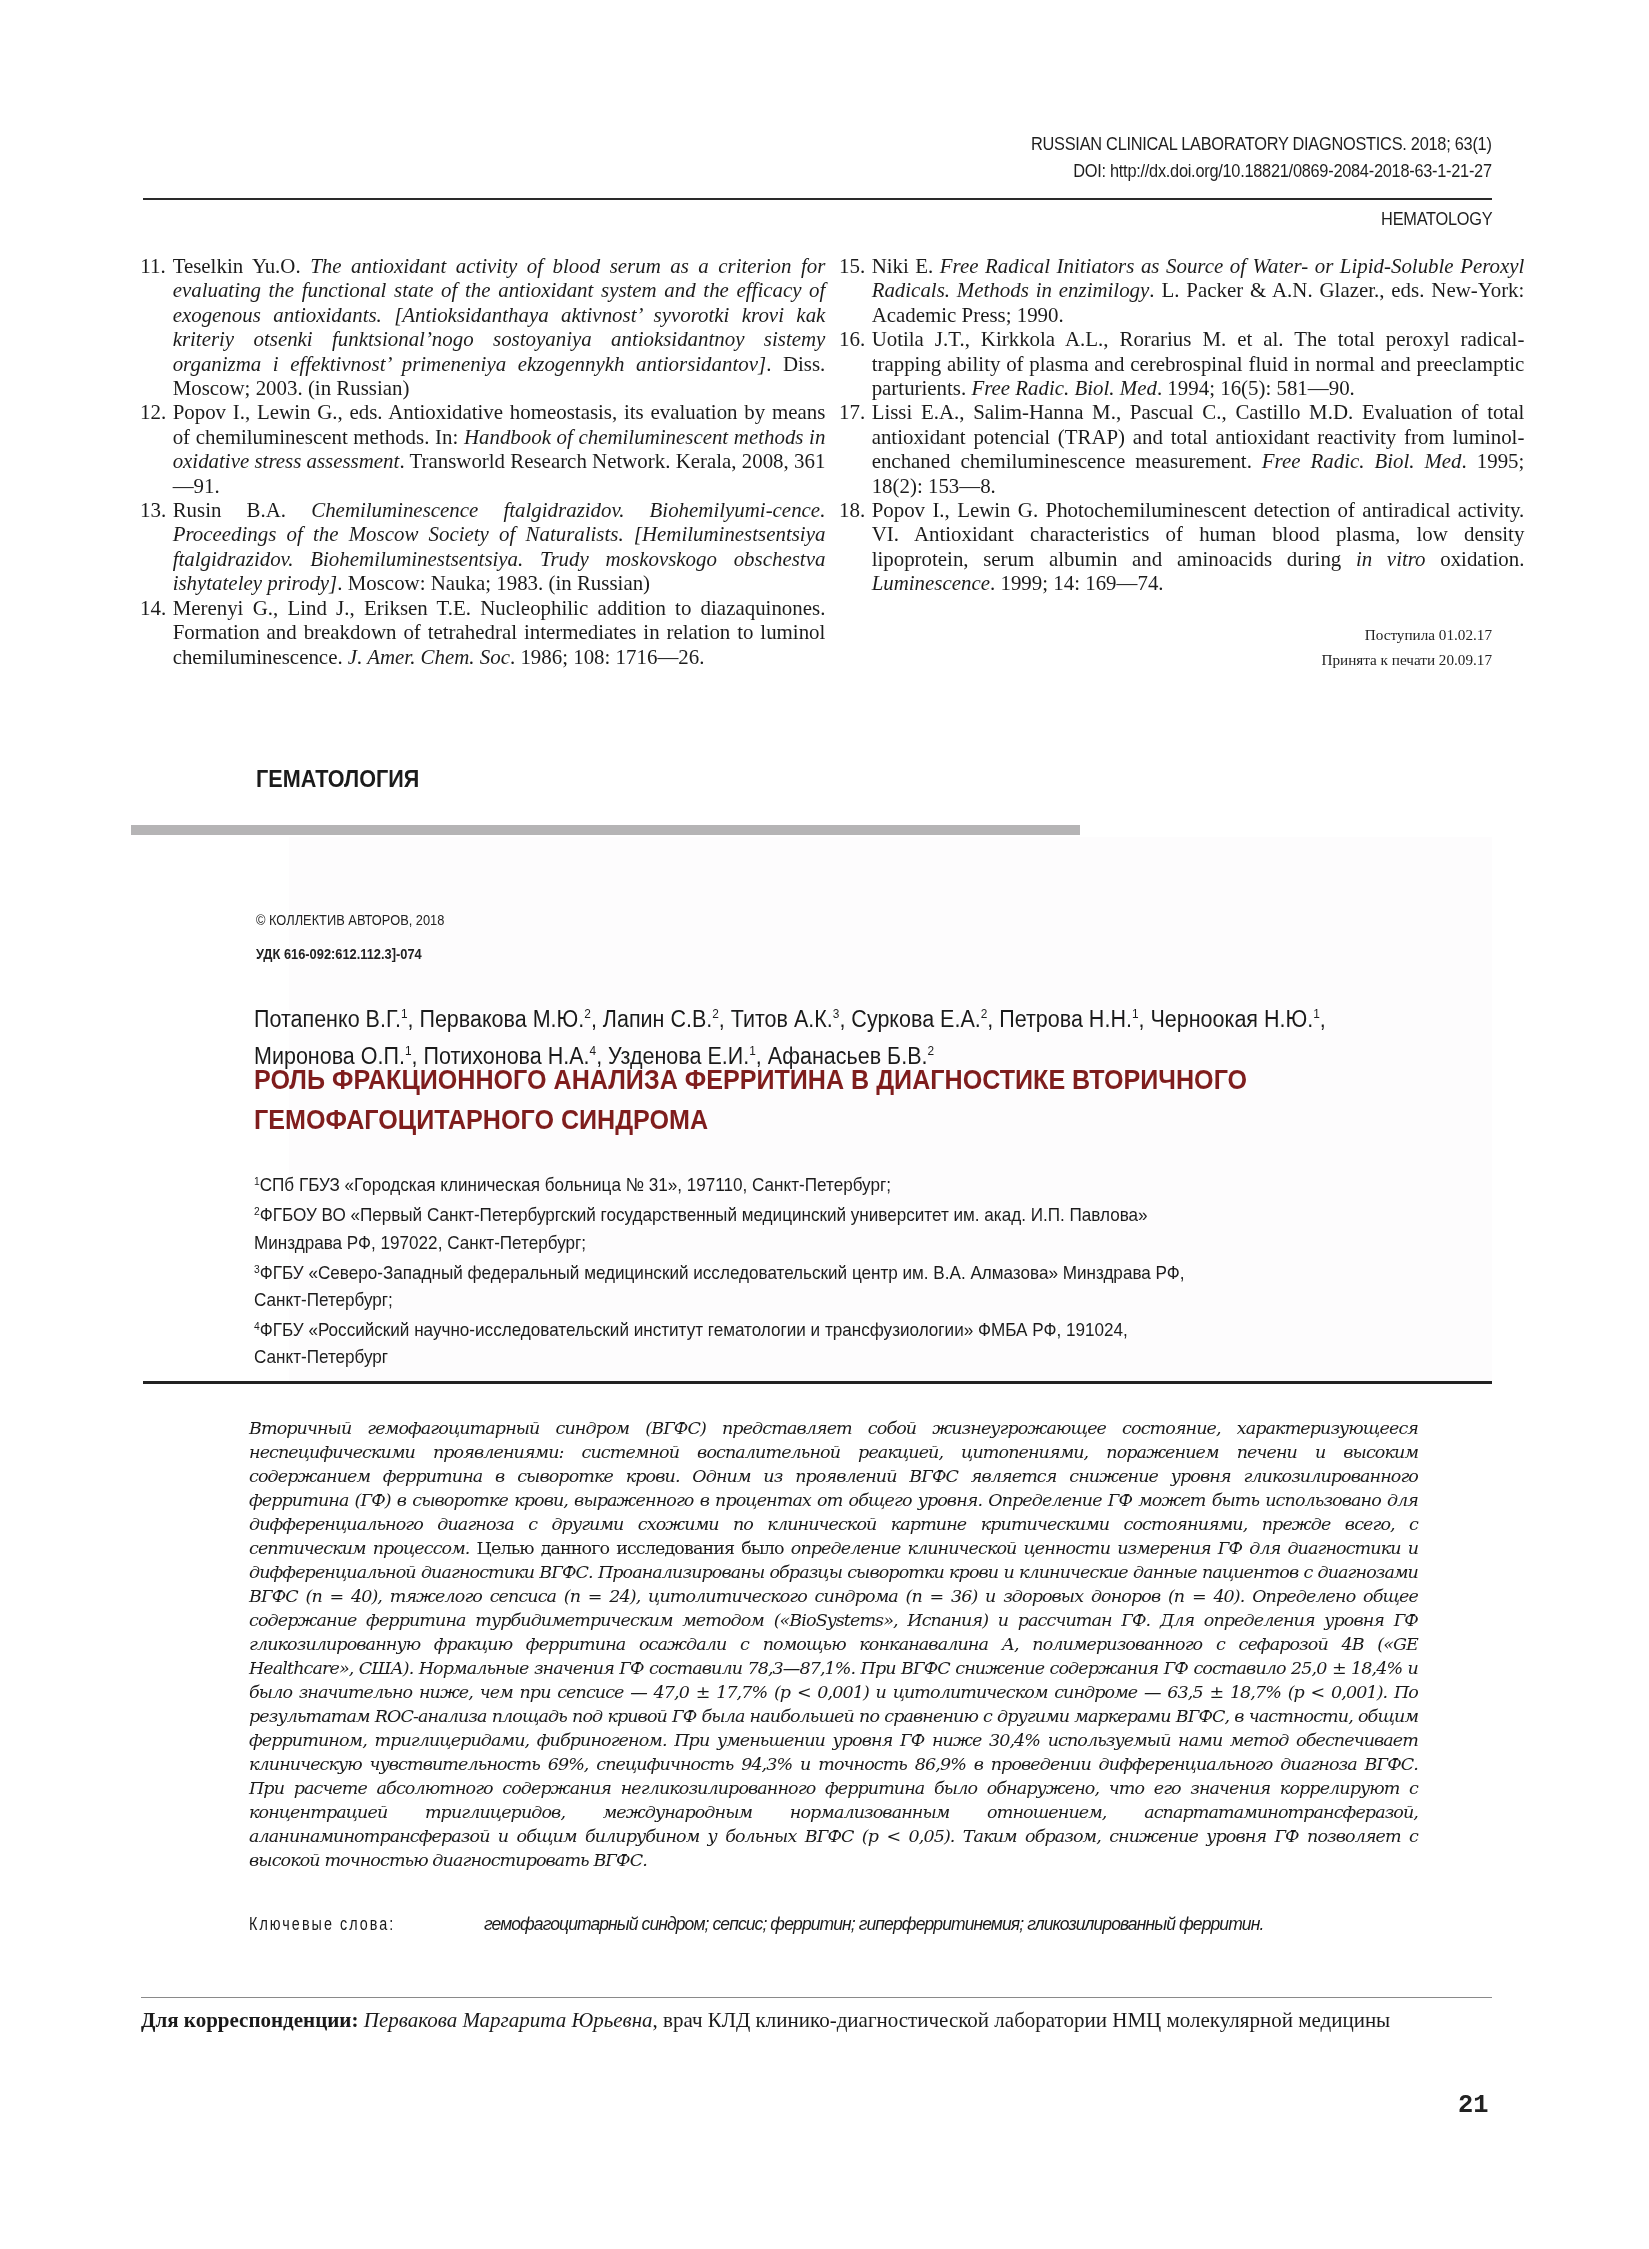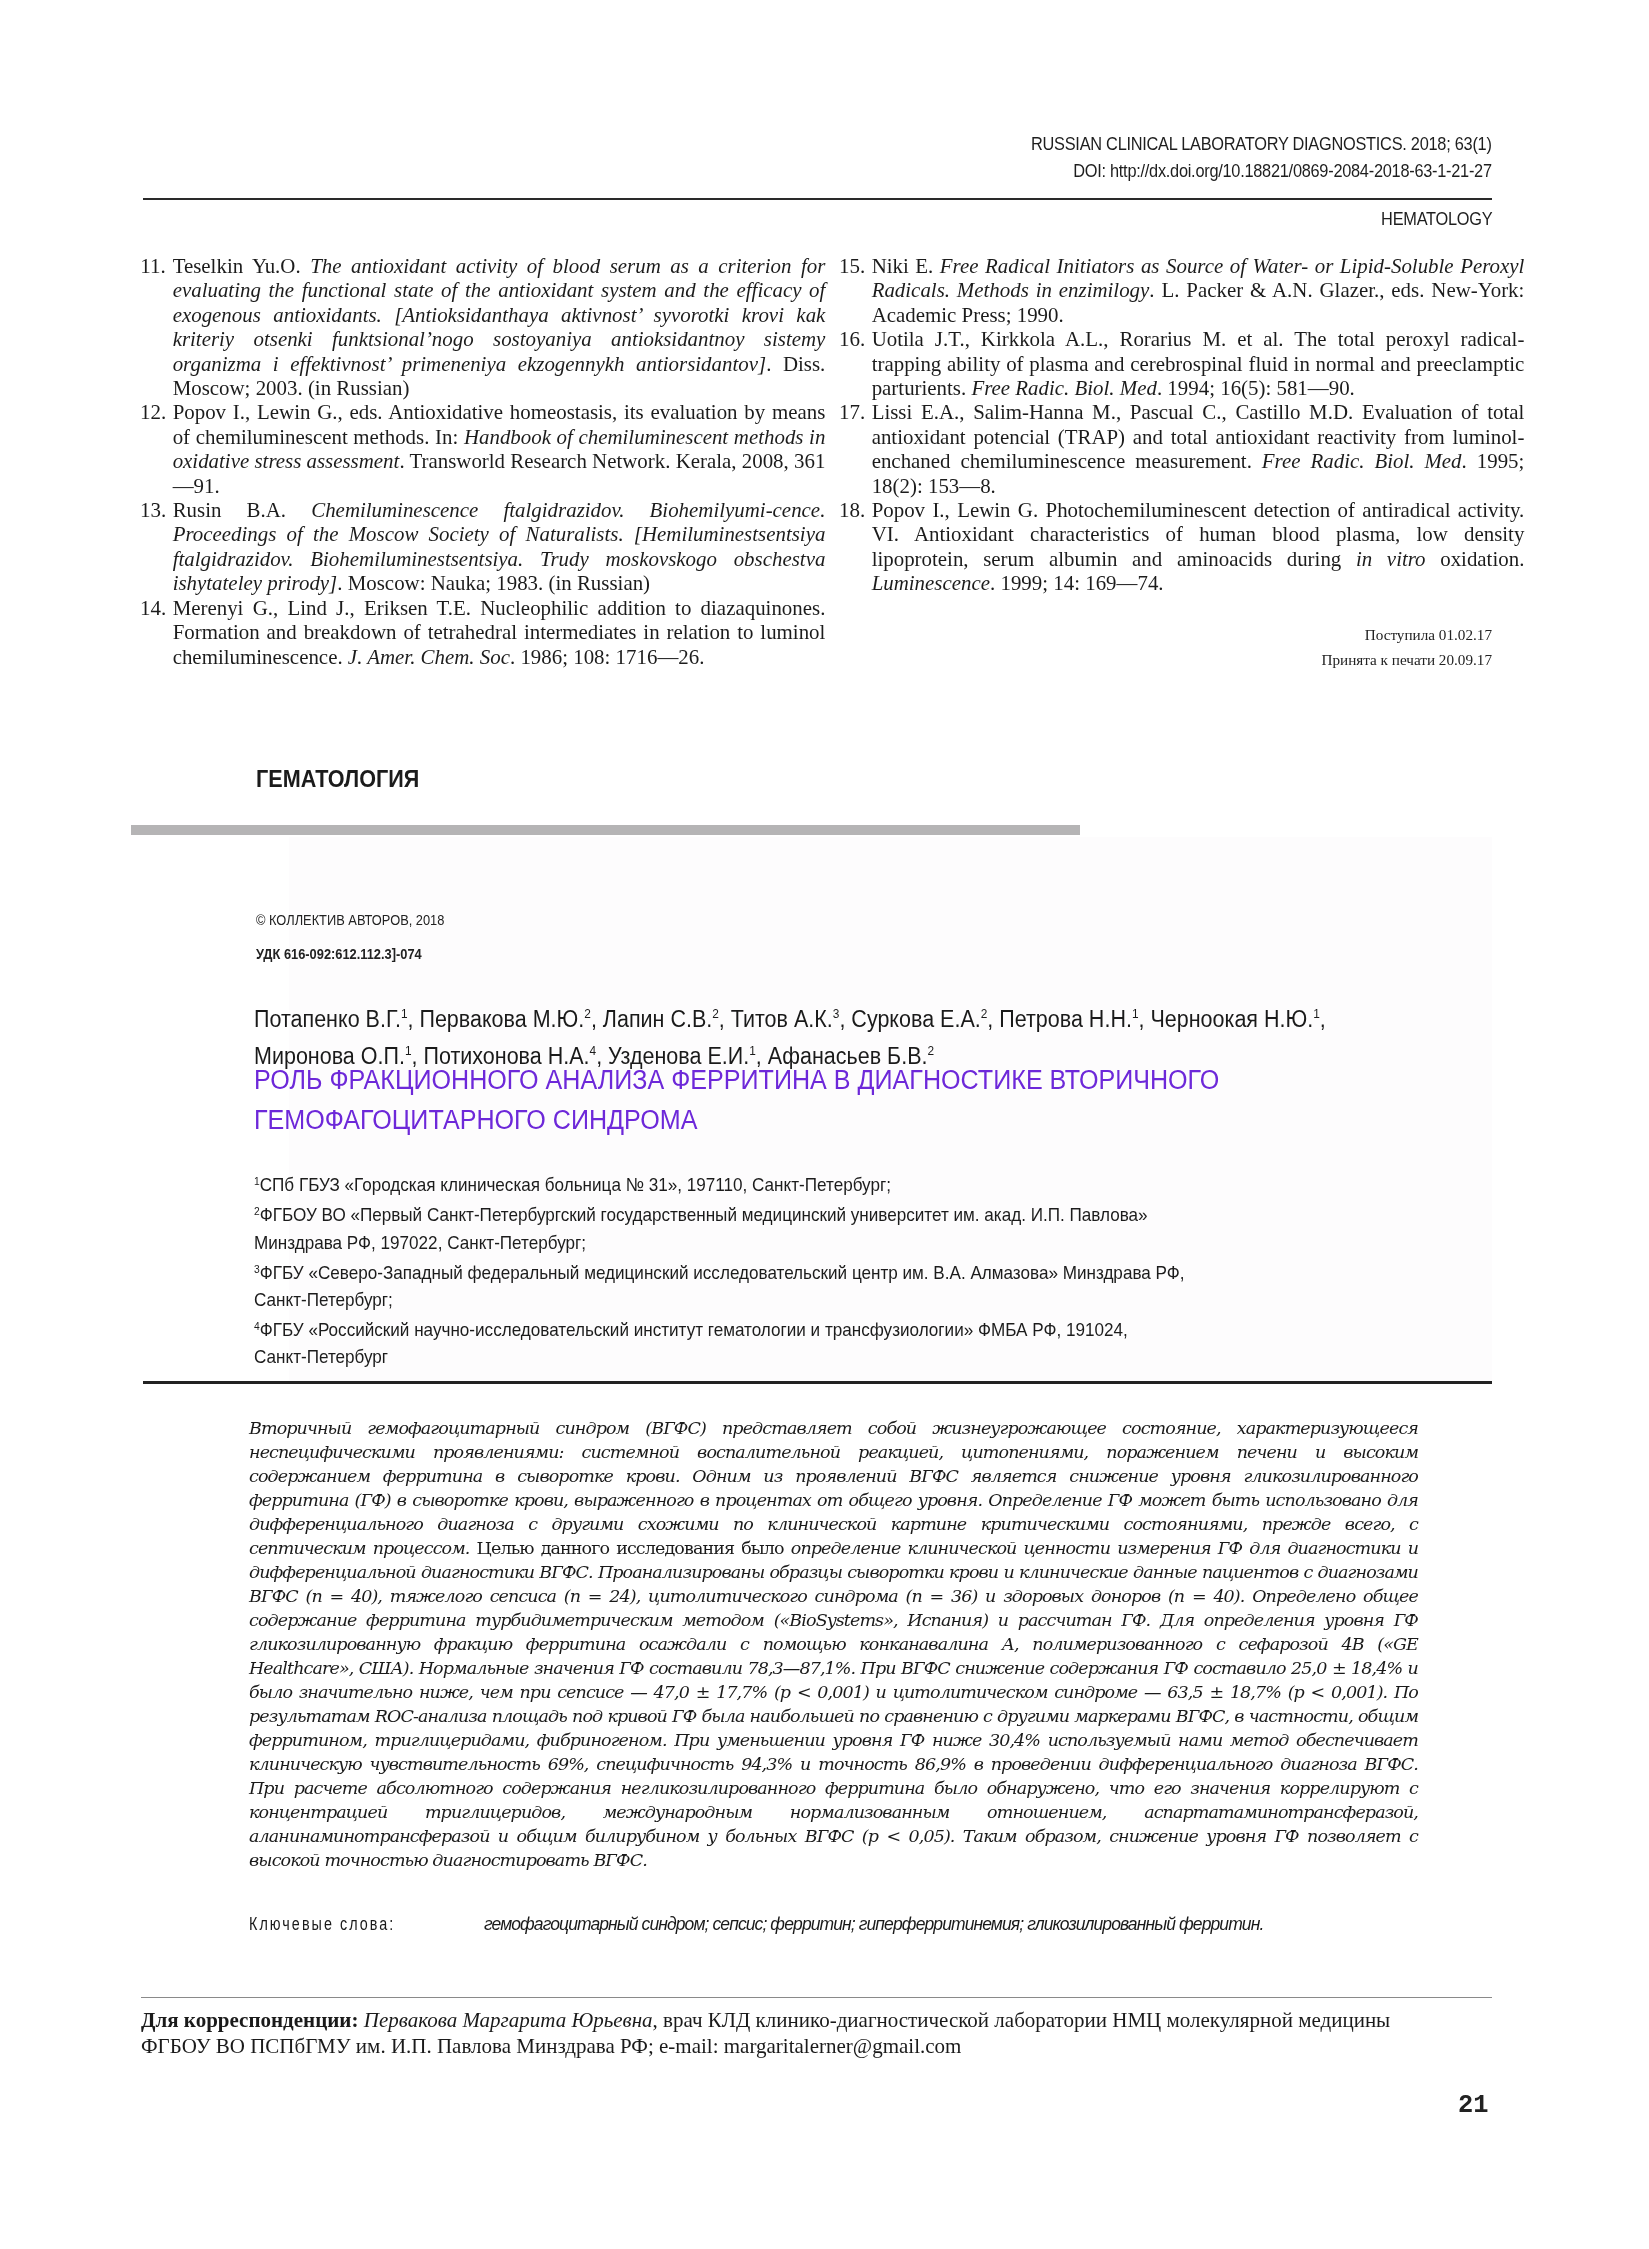--- a/index.html
+++ b/index.html
@@ -31,21 +31,21 @@
 
   .panel { left: 289px; top: 837px; width: 1203px; height: 546px; background: #fdfcfd; }
 
   .copyright { left: 256px; top: 912px; font-family: "Liberation Sans", sans-serif; font-size: 14.6px; color: #222; transform: scaleX(0.88); transform-origin: left center; white-space: nowrap; }
   .udk { left: 256px; top: 946px; font-family: "Liberation Sans", sans-serif; font-weight: bold; font-size: 14.6px; color: #222; transform: scaleX(0.88); transform-origin: left center; white-space: nowrap; }
 
   .authors { left: 254px; top: 998px; width: 1244px; font-family: "Liberation Sans", sans-serif; font-size: 23px; line-height: 32px; color: #1a1a1a; }
   .authors .line { white-space: nowrap; transform: scaleX(0.935); transform-origin: left center; }
   .authors sup { font-size: 12.7px; vertical-align: 9px; }
 
-  .title { left: 254px; top: 1060px; font-family: "Liberation Sans", sans-serif; font-weight: normal; font-size: 27px; line-height: 40px; color: #6d28d9; }
+  .title { left: 254px; top: 1060px; font-family: "Liberation Sans", sans-serif; font-weight: bold; font-size: 27px; line-height: 40px; color: #7f1d1d; }
   .title .line { white-space: nowrap; transform: scaleX(0.93); transform-origin: left center; }
 
   .affils { left: 254px; top: 1168px; width: 1244px; font-family: "Liberation Sans", sans-serif; font-size: 19px; line-height: 27px; color: #1c1c1c; }
   .affils .line { white-space: nowrap; transform: scaleX(0.9); transform-origin: left center; }
   .affils sup { font-size: 11.4px; vertical-align: 6.3px; }
   .affil-rule { left: 143px; top: 1381px; width: 1349px; height: 2.5px; background: #222; }
 
   
   .abstract { left: 249px; top: 1416px; width: 1169px; font-family: "DejaVu Serif", serif; font-style: italic; font-size: 17.5px; line-height: 24px; text-align: justify; color: #1a1a1a; letter-spacing: -0.9px; }
   .abstract .rom { font-style: normal; }
@@ -140,17 +140,16 @@
 <div class="abs abstract"><span>Вторичный гемофагоцитарный синдром (ВГФС) представляет собой жизнеугрожающее состояние, характеризующееся неспецифическими проявлениями: системной воспалительной реакцией, цитопениями, поражением печени и высоким содержанием ферритина в сыворотке крови. Одним из проявлений ВГФС является снижение уровня гликозилированного ферритина (ГФ) в сыворотке крови, выраженного в процентах от общего уровня. Определение ГФ может быть использовано для дифференциального диагноза с другими схожими по клинической картине критическими состояниями, прежде всего, с септическим процессом. </span><span class="rom">Целью данного исследования было</span><span> определение клинической ценности измерения ГФ для диагностики и дифференциальной диагностики ВГФС. Проанализированы образцы сыворотки крови и клинические данные пациентов с диагнозами ВГФС (n = 40), тяжелого сепсиса (n = 24), цитолитического синдрома (n = 36) и здоровых доноров (n = 40). Определено общее содержание ферритина турбидиметрическим методом («BioSystems», Испания) и рассчитан ГФ. Для определения уровня ГФ гликозилированную фракцию ферритина осаждали с помощью конканавалина А, полимеризованного с сефарозой 4B («GE Healthcare», США). Нормальные значения ГФ составили 78,3—87,1%. При ВГФС снижение содержания ГФ составило 25,0 ± 18,4% и было значительно ниже, чем при сепсисе — 47,0 ± 17,7% (p &lt; 0,001) и цитолитическом синдроме — 63,5 ± 18,7% (p &lt; 0,001). По результатам ROC-анализа площадь под кривой ГФ была наибольшей по сравнению с другими маркерами ВГФС, в частности, общим ферритином, триглицеридами, фибриногеном. При уменьшении уровня ГФ ниже 30,4% используемый нами метод обеспечивает клиническую чувствительность 69%, специфичность 94,3% и точность 86,9% в проведении дифференциального диагноза ВГФС. При расчете абсолютного содержания негликозилированного ферритина было обнаружено, что его значения коррелируют с концентрацией триглицеридов, международным нормализованным отношением, аспартатаминотрансферазой, аланинаминотрансферазой и общим билирубином у больных ВГФС (p &lt; 0,05). Таким образом, снижение уровня ГФ позволяет с высокой точностью диагностировать ВГФС.</span></div>
 
 <div class="abs keywords">
   <span class="kw-label">Ключевые слова:</span>
   <span class="kw-text">гемофагоцитарный синдром; сепсис; ферритин; гиперферритинемия; гликозилированный ферритин.</span>
 </div>
 
 <div class="abs foot-rule"></div>
 <div class="abs corr">
   <div class="line"><b>Для корреспонденции:</b> <i>Первакова Маргарита Юрьевна</i><span>, врач КЛД клинико-диагностической лаборатории НМЦ молекулярной медицины</span></div>
-  <div class="line">ФГБОУ ВО ПСПбГМУ им. И.П. Павлова Минздрава РФ; e-mail: margaritalerner@gmail.com</div>
 </div>
 
 <div class="abs pagenum">21</div>
 
 
 </body></html>

